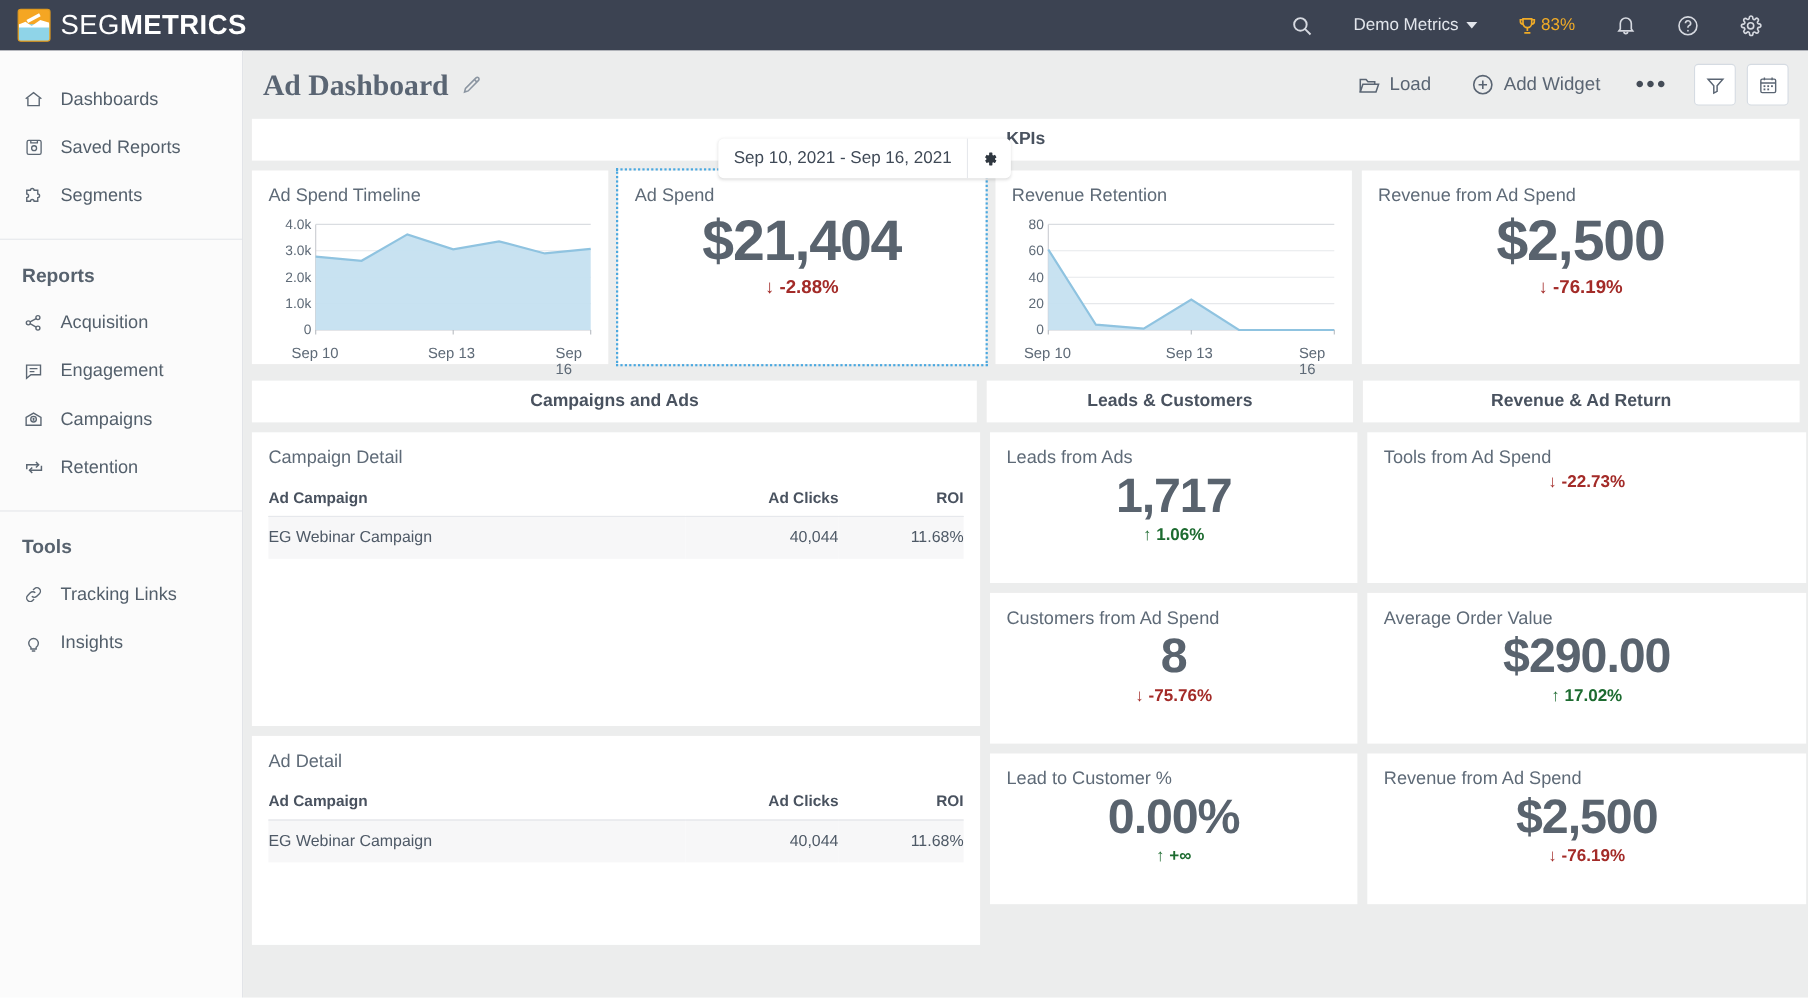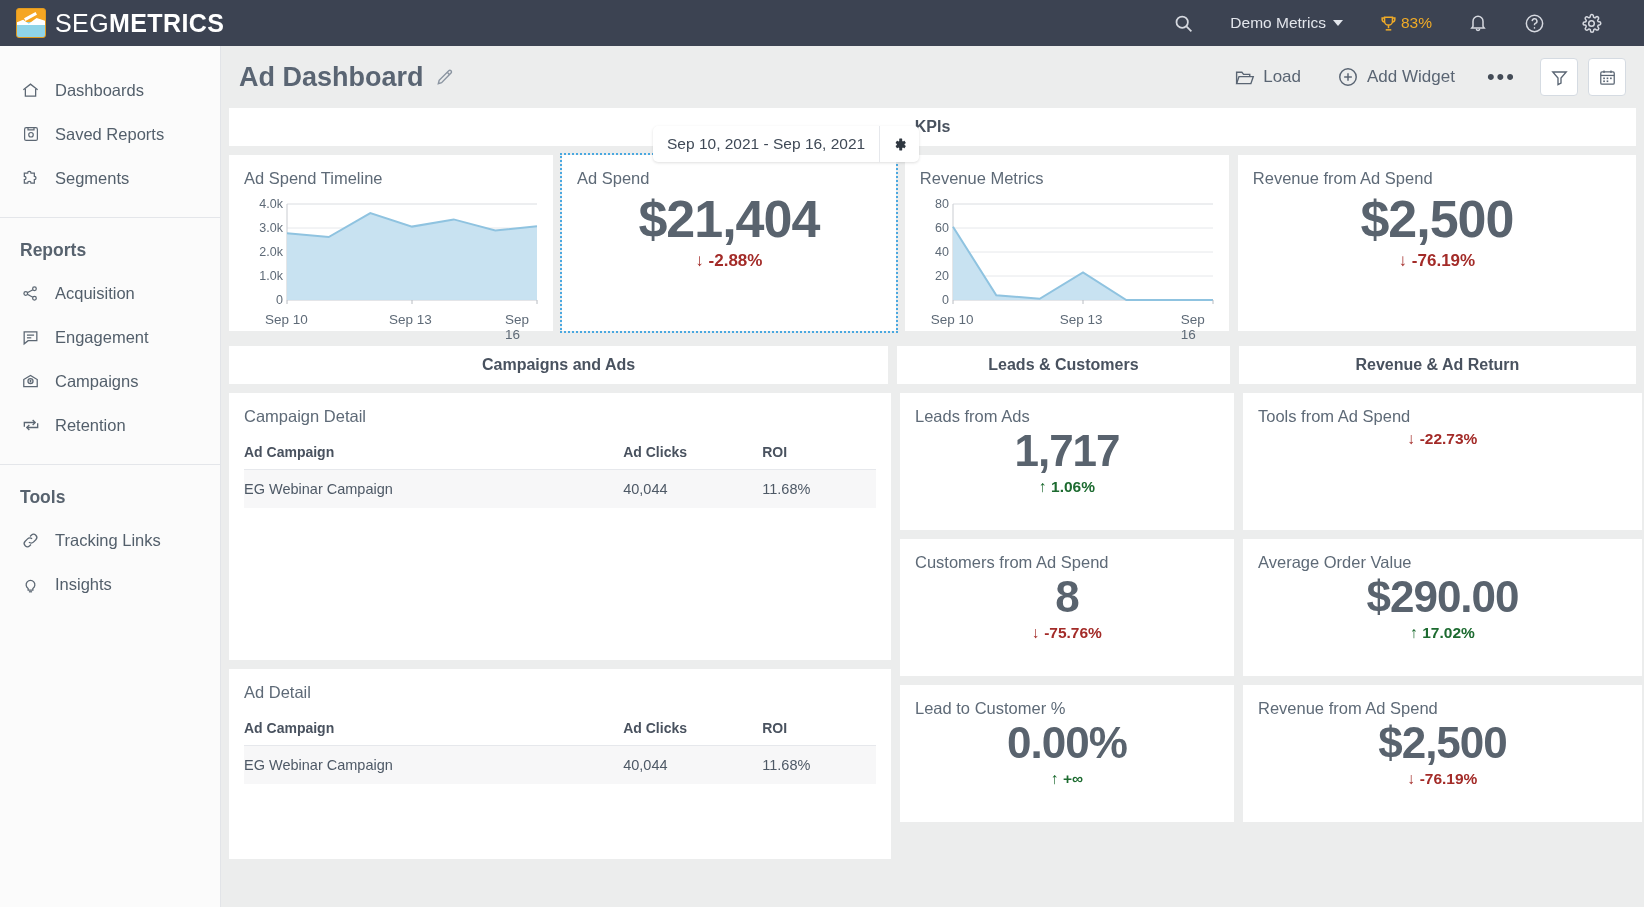--- a/index.html
+++ b/index.html
@@ -69,21 +69,21 @@
   }
 
   
   .main {
     position: absolute; top: 46px; left: 221px; width: 1423px; height: 861px;
     background: #eceded; overflow: hidden;
   }
   .page-head {
     height: 62px; display: flex; align-items: center; padding: 0 18px 0 18px;
   }
-  .page-title { font-size: 27px; font-weight: 700; color: #5a6573; }
+  .page-title { font-size: 27px; font-weight: 700; color: #5a6573; font-family: Liberation Serif, serif; }
   .title-edit { margin-left: 11px; color: #8b95a1; cursor: pointer; display: flex; }
   .head-actions { margin-left: auto; display: flex; align-items: center; gap: 0; }
   .hact {
     display: flex; align-items: center; gap: 8px; color: #5a6573;
     font-size: 17px; padding: 0 18px; cursor: pointer; height: 38px;
   }
   .hbtn {
     width: 38px; height: 38px; border: 1px solid #d5dbe2; border-radius: 4px;
     background: #fff; display: flex; align-items: center; justify-content: center;
     color: #5a6573; margin-left: 10px; cursor: pointer;
@@ -132,21 +132,21 @@
   .axis-lab { font-size: 12.5px; fill: #5e6a77; }
 
   
   .tbl { width: 100%; border-collapse: collapse; font-size: 14.5px; }
   .tbl th {
     text-align: right; font-size: 14px; font-weight: 700; color: #49525f;
     padding: 10px 0 9px 0; border-bottom: 1px solid #e6e8ec;
   }
   .tbl th.l, .tbl td.l { text-align: left; }
   .tbl td { padding: 11px 0; color: #4e5966; background: #f7f7f8; }
-  .tbl td.r, .tbl th.r { text-align: left; }
+  .tbl td.r, .tbl th.r { text-align: right; }
   .tbl-wrap { padding: 0 15px; }
 </style>
 </head>
 <body>
 
 <div class="topbar">
   <div class="brand">
     <div class="brand-mark">
       <div class="wave"></div>
         <div class="pen"></div>
@@ -399,21 +399,21 @@
       <div class="card selected" style="width:342px;height:176px;">
         <div class="card-title">Ad Spend</div>
         <div class="kpi-val">$21,404</div>
         <div class="kpi-delta down">
           <span>↓</span>
           <span>-2.88%</span>
         </div>
       </div>
 
       <div class="card" style="width:326px;height:176px;">
-        <div class="card-title">Revenue Metrics</div>
+        <div class="card-title">Revenue Retention</div>
         <div class="chartbox">
           <svg width="300" height="122" viewBox="0 0 300 122">
             <g>
               <line x1="36" y1="14" x2="296" y2="14" stroke="#dadde1" stroke-width="1"></line>
               <line x1="36" y1="38" x2="296" y2="38" stroke="#e6e8eb" stroke-width="1"></line>
               <line x1="36" y1="62" x2="296" y2="62" stroke="#e6e8eb" stroke-width="1"></line>
               <line x1="36" y1="86" x2="296" y2="86" stroke="#e6e8eb" stroke-width="1"></line>
               <line x1="36" y1="110" x2="296" y2="110" stroke="#c9ccd1" stroke-width="1"></line>
             </g>
             <g>

